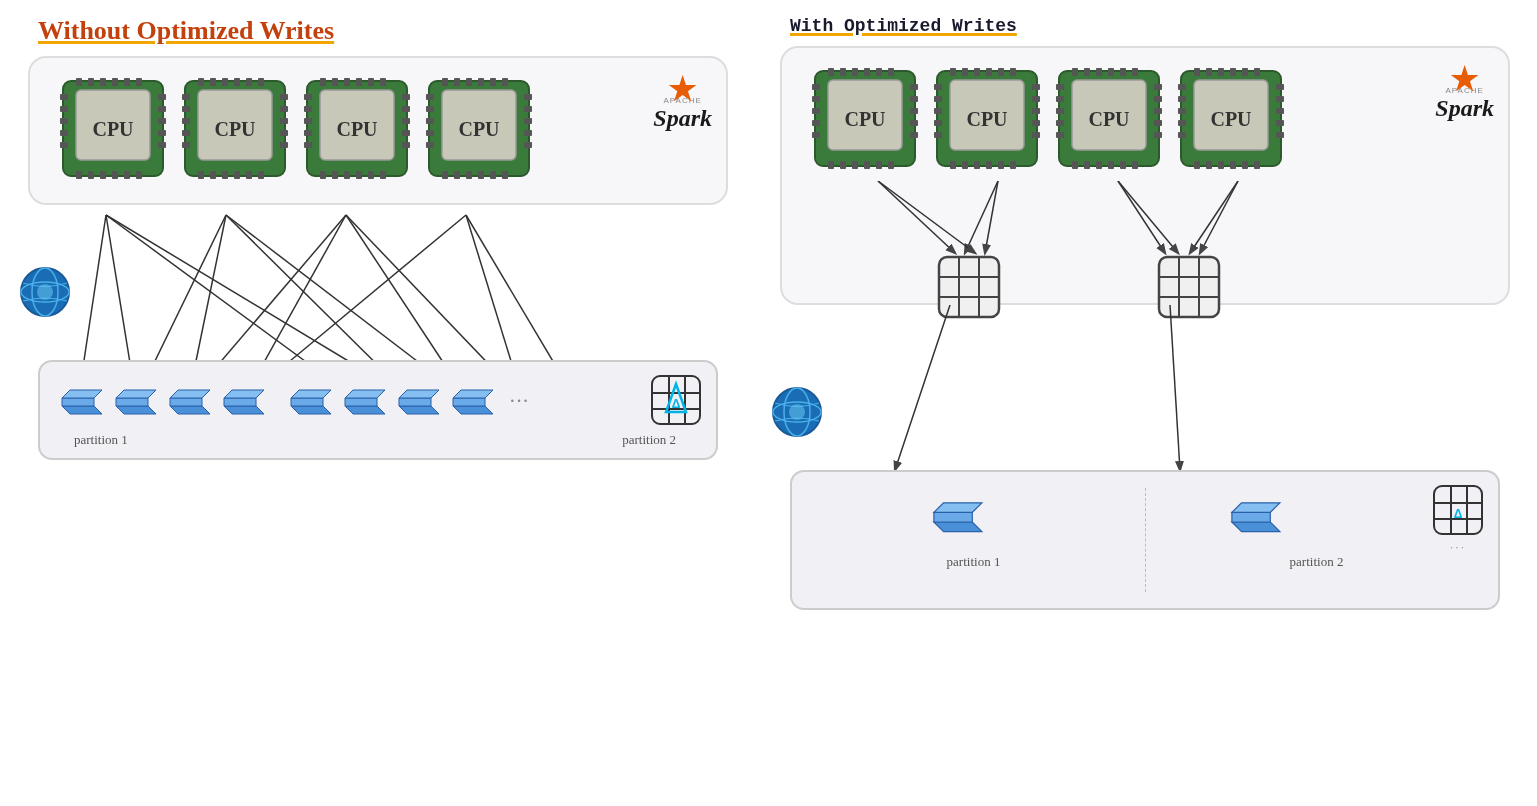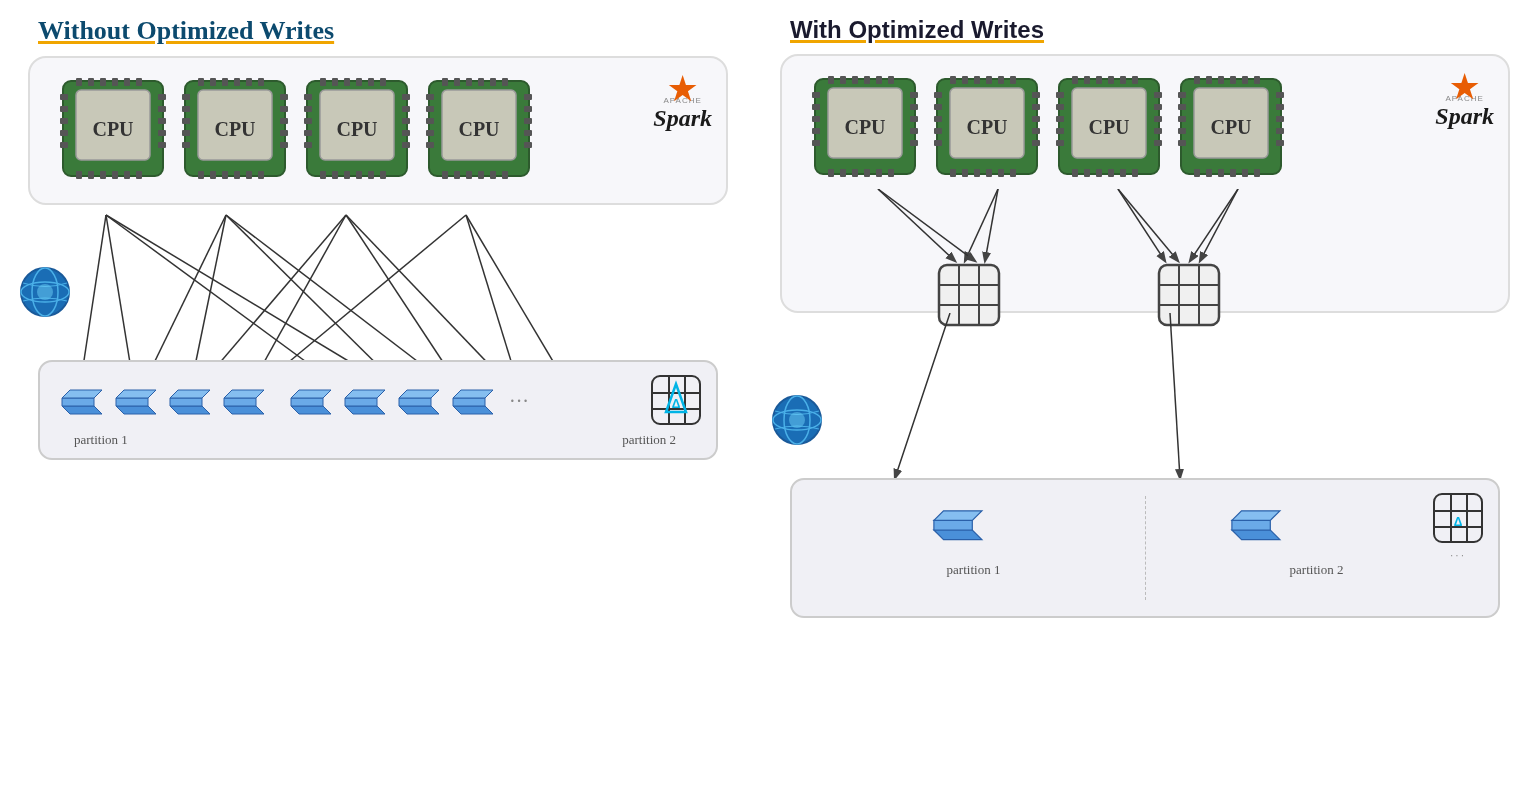--- a/index.html
+++ b/index.html
@@ -9,21 +9,21 @@
       width: 1537px;
       height: 806px;
       overflow: hidden;
       position: relative;
     }
   </style>
 </head>
 <body>
 
 <div style="position:absolute; left:28px; top:16px; width:700px;">
-  <div style="font-size:26px; font-weight:bold; color:#0c4a6e; text-decoration:underline; text-decoration-color:#f0a500; text-decoration-thickness:3px; font-family:'Comic Sans MS',cursive; margin-bottom:10px; margin-left:10px;">
+  <div style="font-size:26px; font-weight:bold; color:#c2410c; text-decoration:underline; text-decoration-color:#f0a500; text-decoration-thickness:3px; font-family:'Comic Sans MS',cursive; margin-bottom:10px; margin-left:10px;">
     Without Optimized Writes
   </div>
 
   <div style="background:#f7f7fa; border-radius:18px; border:2px solid #ddd; position:relative; padding:18px 18px 22px 18px; margin-bottom:0;">
 
     <div style="position:absolute; top:10px; right:14px; display:flex; flex-direction:column; align-items:center;">
 
       <div style="font-size:40px; line-height:1; position:relative; top:0;">
         <span style="color:#e85d04; font-size:36px;">★</span>
       </div>
@@ -284,21 +284,21 @@
 
       <div style="display:flex; flex-direction:row; justify-content:space-between; margin-top:6px; padding:0 30px 0 24px; font-size:13px; color:#555; font-family:'Comic Sans MS',cursive;">
         <span>partition 1</span>
         <span>partition 2</span>
       </div>
     </div>
   </div>
 </div>
 
 <div style="position:absolute; left:780px; top:16px; width:730px;">
-  <div style="font-size:24px; font-weight:bold; color:#1a1a2e; text-decoration:underline; text-decoration-color:#f0a500; text-decoration-thickness:3px; font-family:Liberation Sans, sans-serif; margin-bottom:10px; margin-left:10px;">
+  <div style="font-size:18px; font-weight:bold; color:#1a1a2e; text-decoration:underline; text-decoration-color:#f0a500; text-decoration-thickness:3px; font-family:Liberation Mono, monospace; margin-bottom:10px; margin-left:10px;">
     With Optimized Writes
   </div>
 
   <div style="background:#f7f7fa; border-radius:18px; border:2px solid #ddd; position:relative; padding:18px 18px 22px 18px; margin-bottom:0;">
 
     <div style="position:absolute; top:10px; right:14px; display:flex; flex-direction:column; align-items:center;">
       <div style="font-size:40px; line-height:1; position:relative; top:0;">
         <span style="color:#e85d04; font-size:36px;">★</span>
       </div>
       <div style="margin-top:-12px; text-align:center;">

